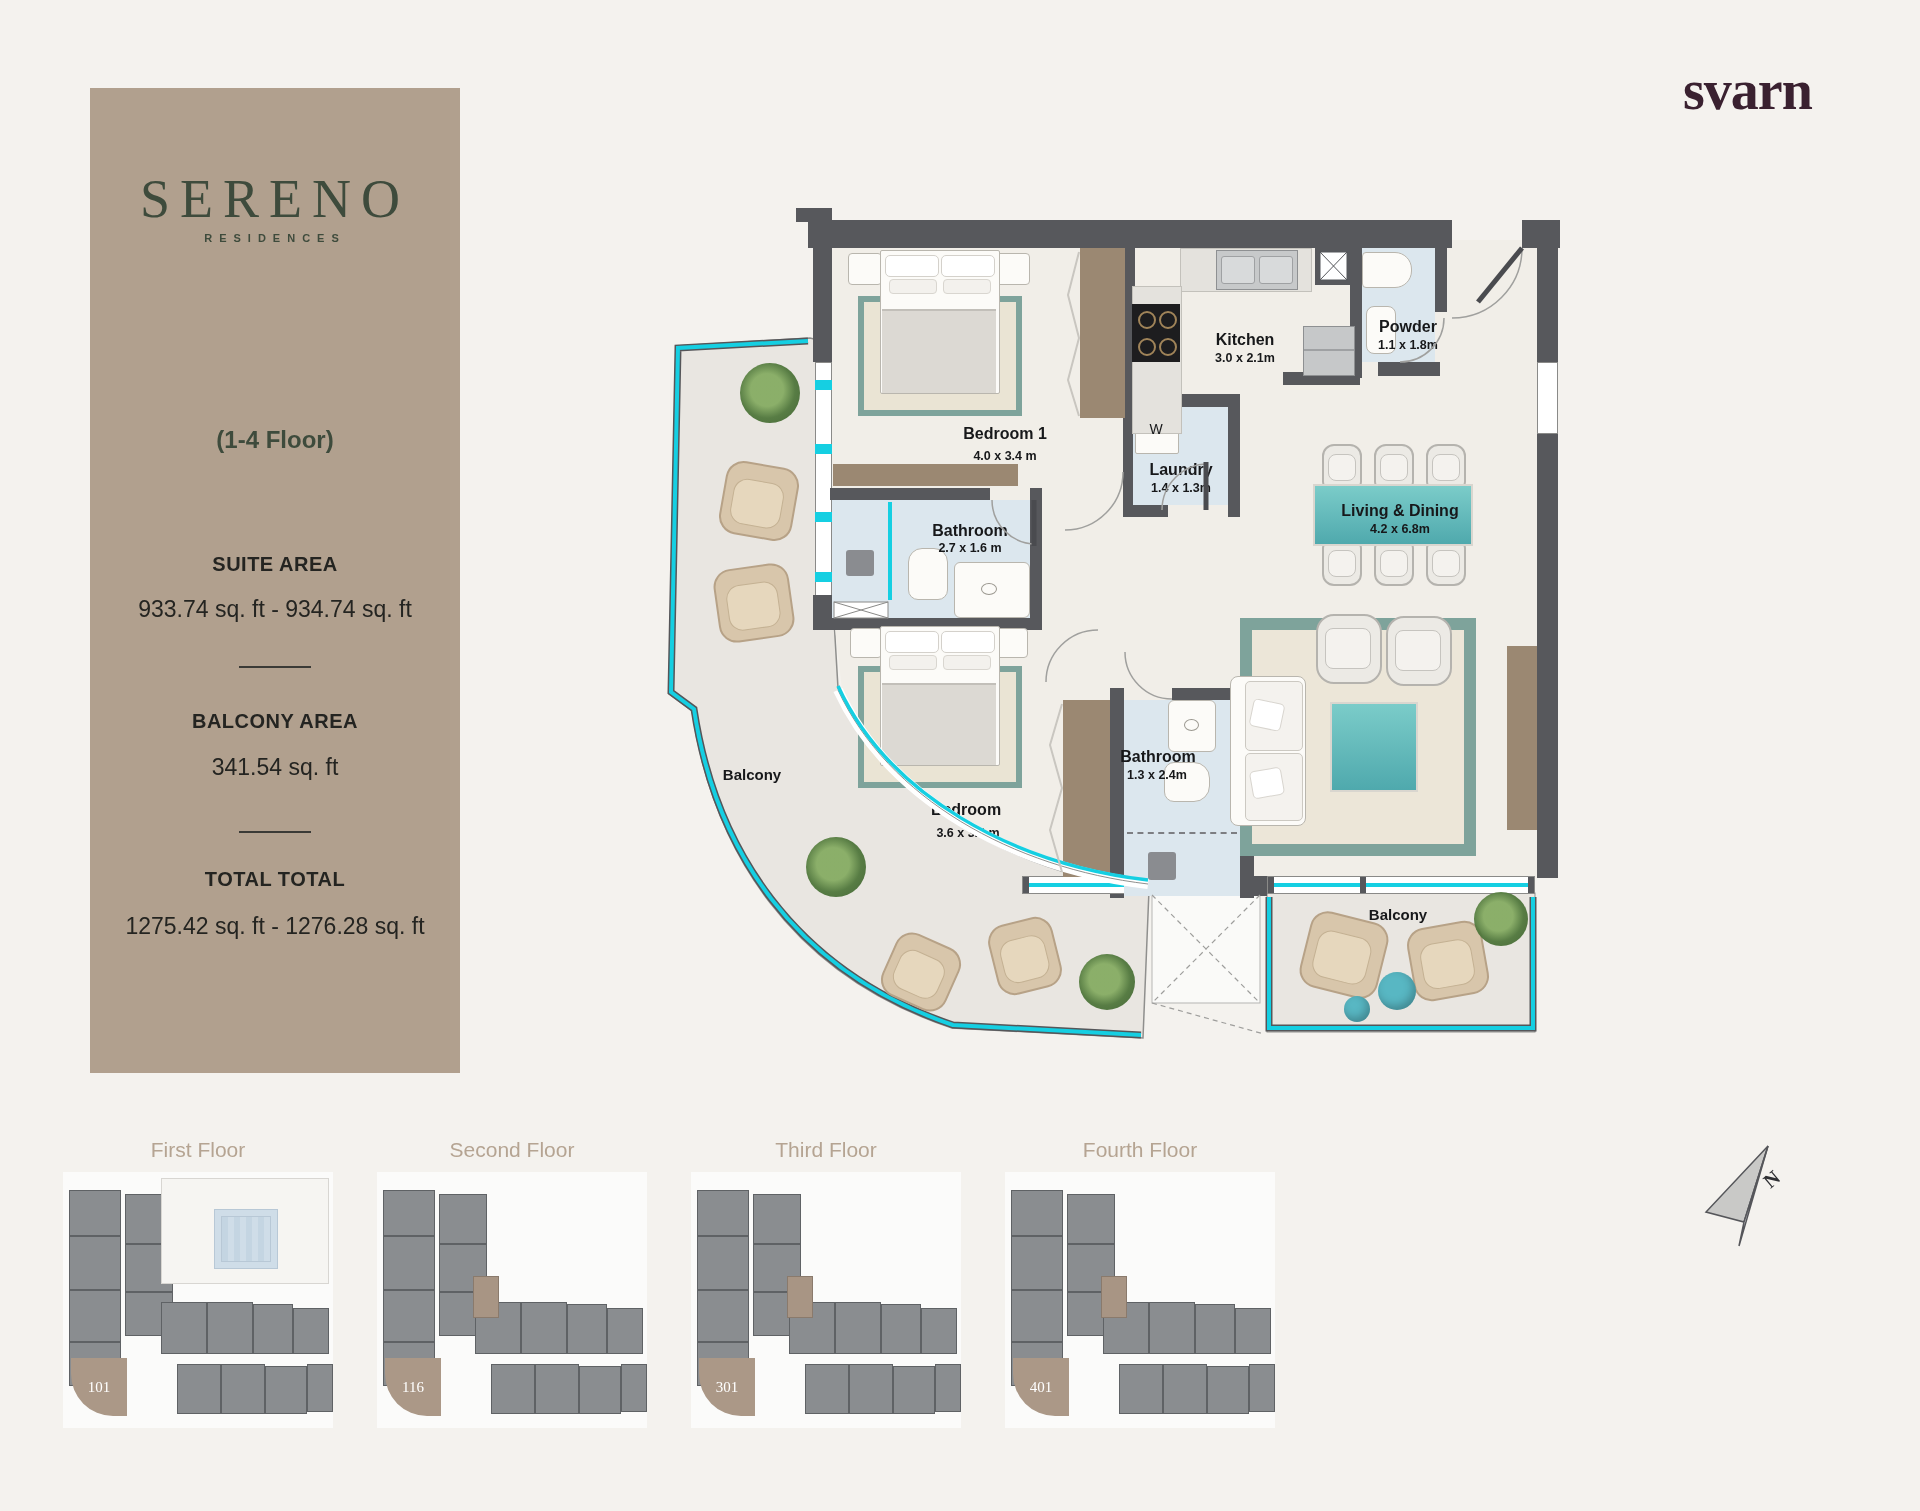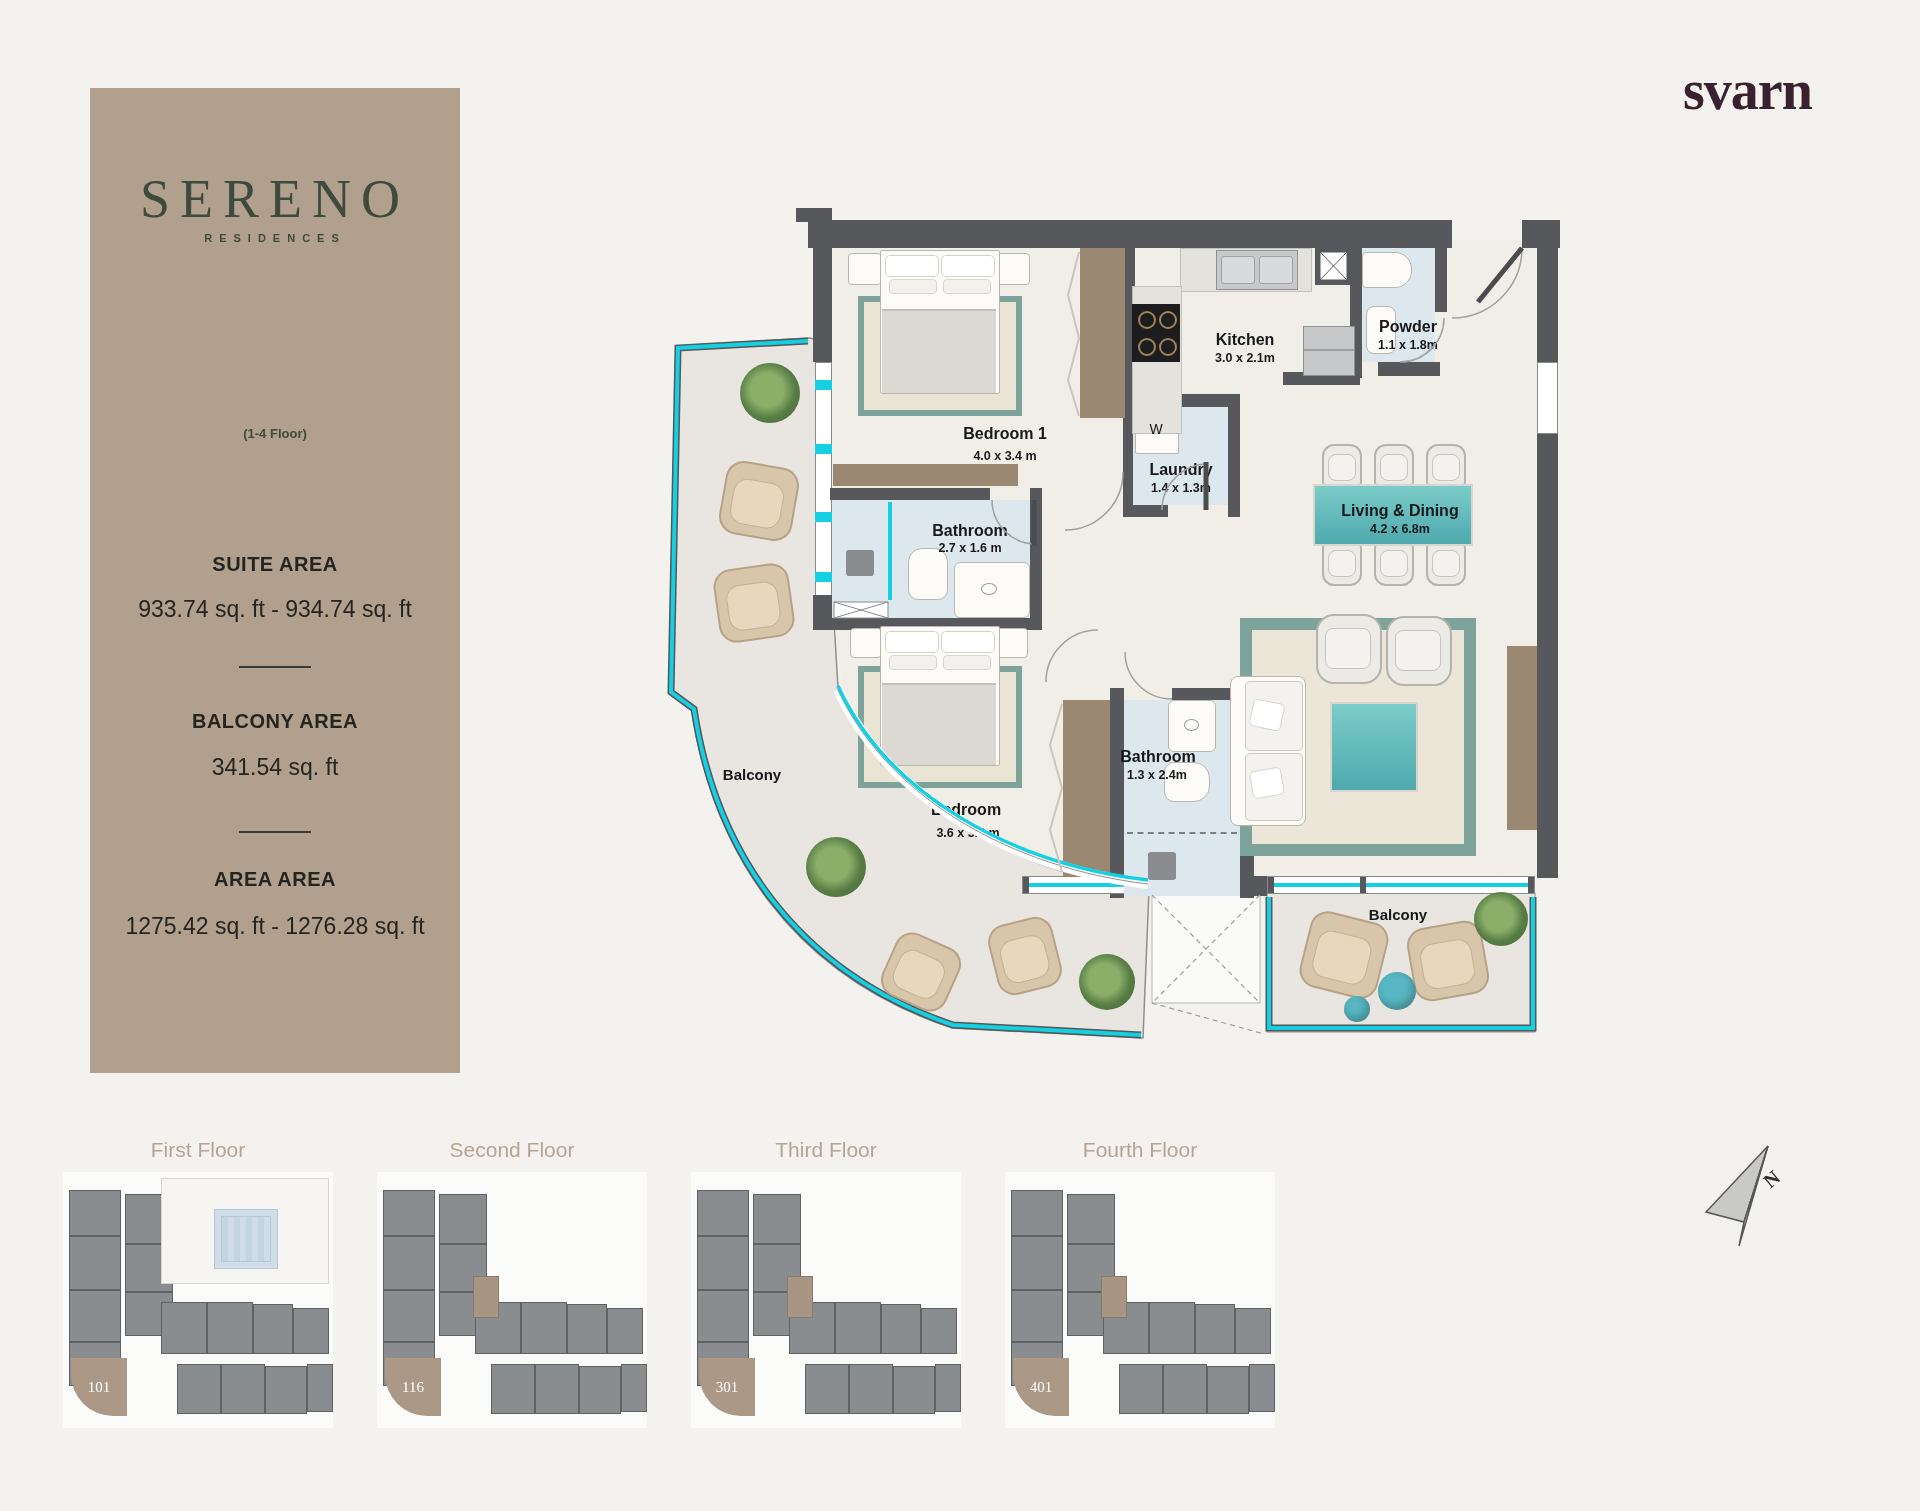--- a/index.html
+++ b/index.html
@@ -3,21 +3,21 @@
 <meta charset="utf-8">
 <style>
   html,body{margin:0;padding:0;}
   body{width:1920px;height:1511px;position:relative;background:#f4f2ee;font-family:"Liberation Sans",sans-serif;overflow:hidden;}
   .abs{position:absolute;}
   
   .brand-panel{left:90px;top:88px;width:370px;height:985px;background:#b1a08e;text-align:center;}
   .logo-main{width:100%;top:80px;font-family:"Liberation Serif",serif;font-size:54px;letter-spacing:10px;color:#3e4b3c;}
   .logo-sub{width:100%;top:144px;font-size:11px;letter-spacing:7px;color:#3e4b3c;font-weight:bold;}
   .unit-title{width:100%;top:248px;font-family:"Liberation Serif",serif;font-size:33px;line-height:39px;letter-spacing:2px;color:#3e4b3c;font-weight:600;}
-  .floors-note{width:100%;top:338px;font-size:13px;font-weight:bold;color:#3e4b3c;}
+  .floors-note{width:100%;top:338px;font-size:24px;font-weight:bold;color:#3e4b3c;}
   .area-label{width:100%;font-size:20px;font-weight:bold;color:#242421;letter-spacing:0.5px;}
   .area-value{width:100%;font-size:23px;color:#242421;}
   .divider{left:149px;width:72px;border-top:2px solid #3a3a36;}
   
   .svarn{left:1683px;top:58px;width:160px;font-family:"Liberation Serif",serif;font-size:56px;font-weight:bold;color:#3a2130;letter-spacing:-1px;}
   
   svg.layer{left:0;top:0;pointer-events:none;}
   .wall{background:#57585c;}
   .wood{background:#9b8872;}
   .bathfloor{background:#dce7ee;}
@@ -51,21 +51,21 @@
   <div class="abs logo-main">SERENO</div>
   <div class="abs logo-sub">RESIDENCES</div>
   <div class="abs floors-note">(1-4 Floor)</div>
 
   <div class="abs area-label" style="top:465px;">SUITE AREA</div>
   <div class="abs area-value" style="top:508px;">933.74 sq. ft - 934.74 sq. ft</div>
   <div class="abs divider" style="top:578px;"></div>
   <div class="abs area-label" style="top:622px;">BALCONY AREA</div>
   <div class="abs area-value" style="top:666px;">341.54 sq. ft</div>
   <div class="abs divider" style="top:743px;"></div>
-  <div class="abs area-label" style="top:780px;">AREA AREA</div>
+  <div class="abs area-label" style="top:780px;">TOTAL TOTAL</div>
   <div class="abs area-value" style="top:825px;">1275.42 sq. ft - 1276.28 sq. ft</div>
 </aside>
 
 <div class="abs svarn">svarn</div>
 
 <svg class="abs layer" width="1920" height="1511">
 
   <path d="M 810,338 L 676,346 L 669,694 L 692,711 C 713,852 792,975 952,1028 L 1143,1038 L 1149,890 C 1010,872 886,800 838,688 L 834,620 L 834,344 Z" fill="#e9e6e1" stroke="#8f8f8d" stroke-width="1.5"></path>
 
   <rect x="1267" y="893" width="268" height="139" fill="#e9e6e1" stroke="#8f8f8d"></rect>

